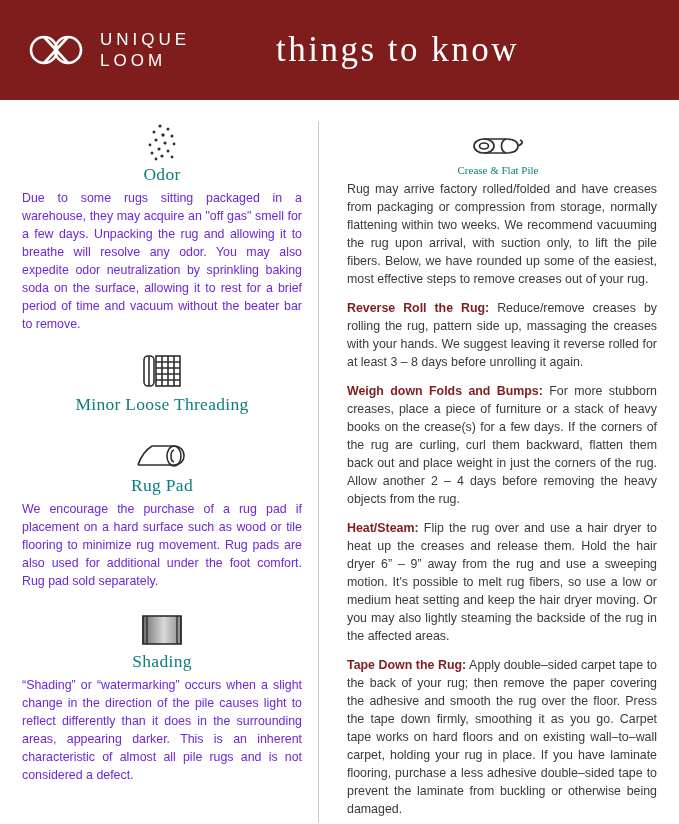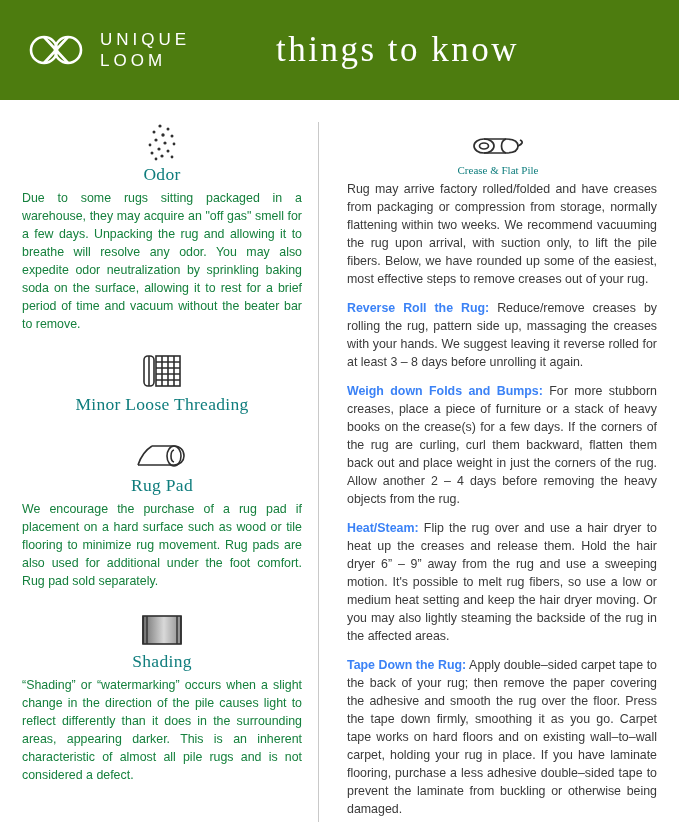--- a/index.html
+++ b/index.html
@@ -17,21 +17,21 @@
   .page {
     position: relative;
     width: 679px;
     height: 824px;
     box-sizing: border-box;
   }
 
   
   .header {
     height: 100px;
-    background: #4d7c0f;
+    background: #7f1d1d;
     display: flex;
     align-items: center;
     padding: 13px 26px;
     box-sizing: border-box;
   }
   .brand {
     display: flex;
     align-items: center;
     gap: 14px;
     width: 250px;
@@ -103,34 +103,34 @@
     font-family: "Liberation Serif", serif;
     font-size: 17.5px;
     font-weight: 400;
     margin: 0 0 5px 0;
     letter-spacing: 0.3px;
   }
   .body-text {
     font-size: 12.4px;
     line-height: 1.45;
     text-align: justify;
-    color: #15803d;
+    color: #6d28d9;
     margin: 0 0 10px 0;
   }
   .right-title {
     text-align: center;
     color: #0f7d7d;
     font-family: "Liberation Serif", serif;
     font-size: 11px;
     font-weight: 400;
     margin: 0 0 5px 0;
   }
   .lead {
     font-weight: 700;
-    color: #3b82f6;
+    color: #7f1d1d;
   }
   .right-para {
     font-size: 12.4px;
     line-height: 1.45;
     text-align: justify;
     color: #3a3a3a;
     margin: 0 0 11px 8px;
   }
 </style>
 </head>

